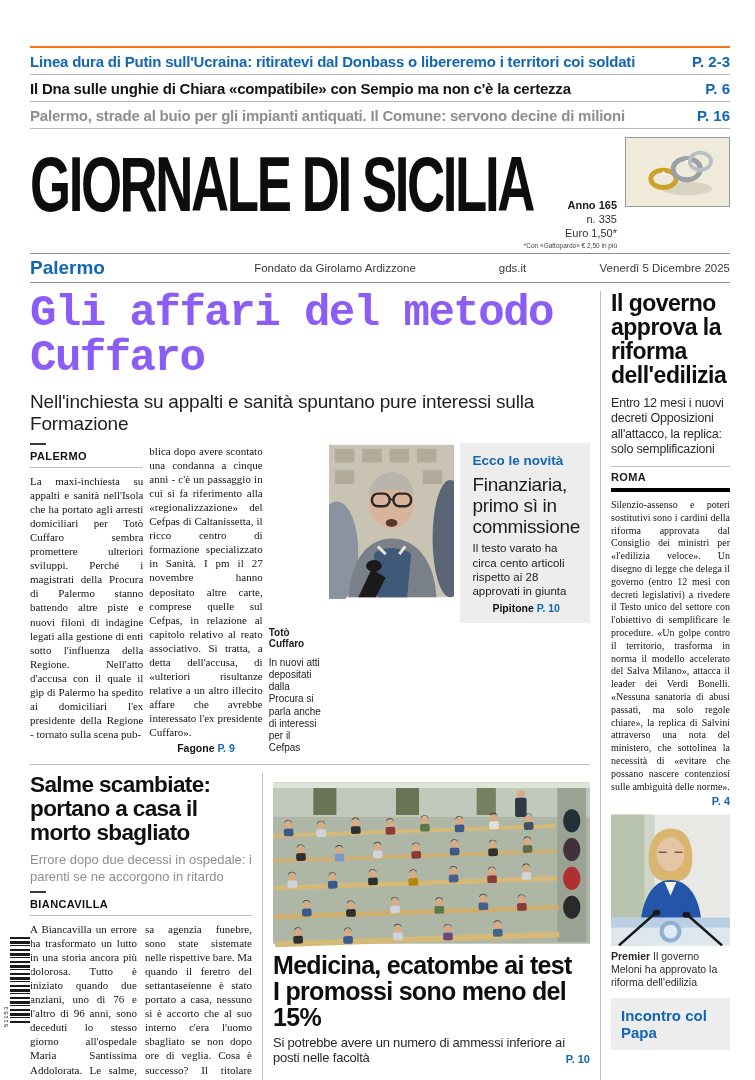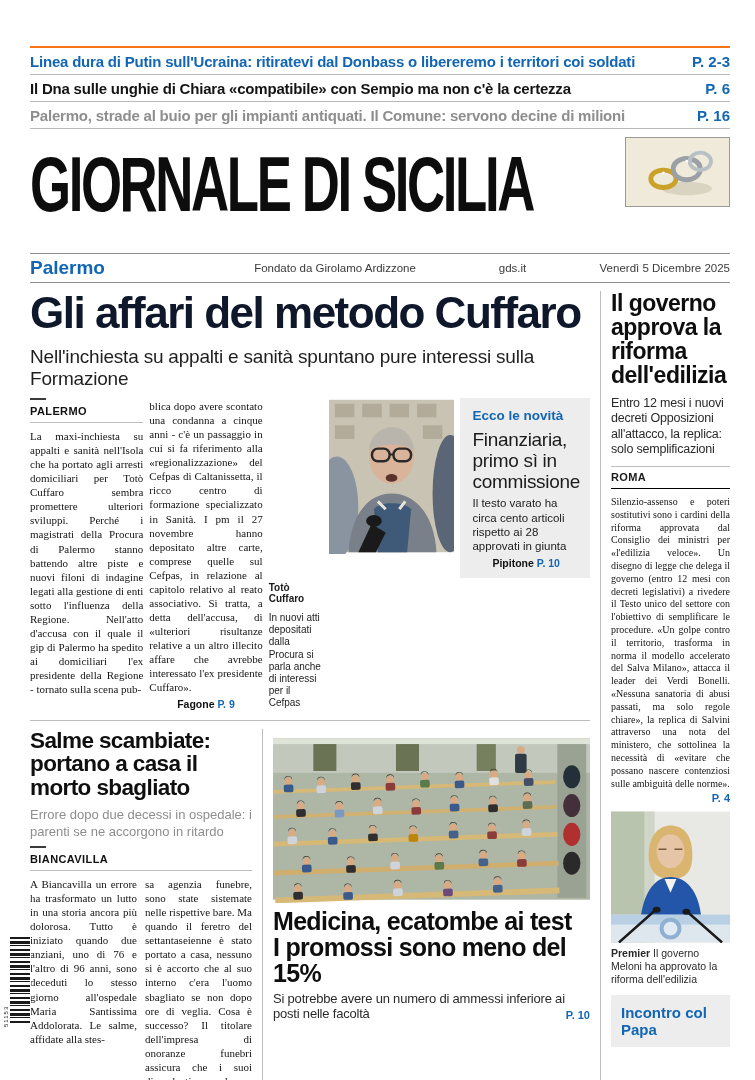--- a/index.html
+++ b/index.html
@@ -31,21 +31,21 @@
   .edition { font-size:19px; font-weight:700; color:#1266b3; width:180px; }
   .founded { font-size:11.5px; color:#3b3b3b; width:250px; text-align:center; }
   .site { font-size:11.5px; color:#3b3b3b; flex:1; text-align:center; }
   .dateline { font-size:11.5px; color:#3b3b3b; width:165px; text-align:right; }
 
   
   .main-area { display:flex; margin-top:8px; }
   .main-left { width:570px; padding-right:10px; }
   .right-col { flex:1; border-left:1px solid #bdbdbd; padding-left:10px; }
 
-  .lead-hl { font-size:44px; font-weight:800; letter-spacing:-1.5px; line-height:1.02; color:#0f172a; }
+  .lead-hl { font-size:44px; font-weight:800; letter-spacing:-1.5px; line-height:1.02; color:#8b5cf6;font-family:Liberation Mono, monospace; }
   .lead-sub { font-size:19px; font-weight:400; color:#1f1f1f; letter-spacing:-0.2px; margin:10px 0 8px 0; }
 
   .lead-row { display:flex; gap:6px; margin-top:4px; }
   .txtcol { width:116px; }
   .kicker-tick { width:16px; border-top:2px solid #3a3a3a; margin-bottom:3px; }
   .kicker { font-size:11px; font-weight:700; letter-spacing:0.4px; color:#111; padding:2px 0 5px 0; border-bottom:1px solid #bdbdbd; margin-bottom:6px; }
   .serif { font-family:"Liberation Serif", serif; font-size:11px; line-height:1.28; text-align:justify; color:#141414; }
   .byline { font-size:10.5px; text-align:center; margin-top:3px; }
   .byline .name { font-weight:700; color:#111; }
   .byline .pg { font-weight:700; color:#1266b3; }
@@ -79,21 +79,21 @@
   .med-caption .lb { font-weight:700; }
   .med-hl { font-size:25px; font-weight:800; letter-spacing:-0.7px; line-height:1.04; color:#0e0e0e; margin-top:5px; }
   .med-deck { display:flex; align-items:flex-end; margin-top:5px; }
   .med-deck .dk { flex:1; font-size:13px; color:#2a2a2a; letter-spacing:-0.2px; }
   .med-deck .pg { font-size:11px; font-weight:700; color:#1266b3; }
 
   
   .gov-title { font-size:23px; font-weight:800; letter-spacing:-0.5px; line-height:1.05; color:#0e0e0e; }
   .gov-deck { font-size:12.5px; color:#2a2a2a; line-height:1.25; margin-top:8px; letter-spacing:-0.2px; }
   .gov-rules { margin-top:8px; border-top:1px solid #bdbdbd; }
-  .gov-kicker { font-size:11px; font-weight:700; letter-spacing:0.4px; padding:4px 0 5px 0; border-bottom:1px solid #000000; }
+  .gov-kicker { font-size:11px; font-weight:700; letter-spacing:0.4px; padding:4px 0 5px 0; border-bottom:4px solid #000000; }
   .gov-body { margin-top:7px; font-size:10px; }
   .gov-pg { text-align:right; font-size:11px; font-weight:700; color:#1266b3; margin-top:2px; }
   .gov-photo { width:100%; height:132px; margin-top:7px; }
   .gov-photo svg { display:block; width:100%; height:100%; }
   .gov-caption { font-size:10.5px; color:#2a2a2a; margin-top:4px; line-height:1.2; }
   .gov-caption .lb { font-weight:700; }
   .papabox { background:#ededed; padding:9px 10px; margin-top:10px; }
   .papa-kicker { font-size:15px; font-weight:700; color:#1266b3; }
 
   
@@ -126,20 +126,26 @@
     <div class="mast-ad">
       <svg viewBox="0 0 105 70">
         <rect x="0" y="0" width="105" height="70" fill="#efead9"></rect>
         <ellipse cx="62" cy="52" rx="26" ry="7" fill="#d9d4c2"></ellipse>
         <ellipse cx="38" cy="42" rx="13" ry="9" fill="none" stroke="#c9a227" stroke-width="5"></ellipse>
         <ellipse cx="62" cy="32" rx="14" ry="11" fill="none" stroke="#9aa0a6" stroke-width="5"></ellipse>
         <ellipse cx="76" cy="24" rx="11" ry="9" fill="none" stroke="#b9c0c5" stroke-width="4"></ellipse>
         <circle cx="62" cy="24" r="1.5" fill="#fff"></circle>
         <circle cx="38" cy="36" r="1.4" fill="#fff"></circle>
       </svg>
+    </div>
+    <div class="anno-block">
+      <div class="b">Anno 165</div>
+      <div class="r">n. 335</div>
+      <div class="r">Euro 1,50*</div>
+      <div class="anno-note">*Con «Gattopardo» € 2,50 in più</div>
     </div>
   </div>
 
   <div class="infobar">
     <span class="edition">Palermo</span>
     <span class="founded">Fondato da Girolamo Ardizzone</span>
     <span class="site">gds.it</span>
     <span class="dateline">Venerdì 5 Dicembre 2025</span>
   </div>
 

